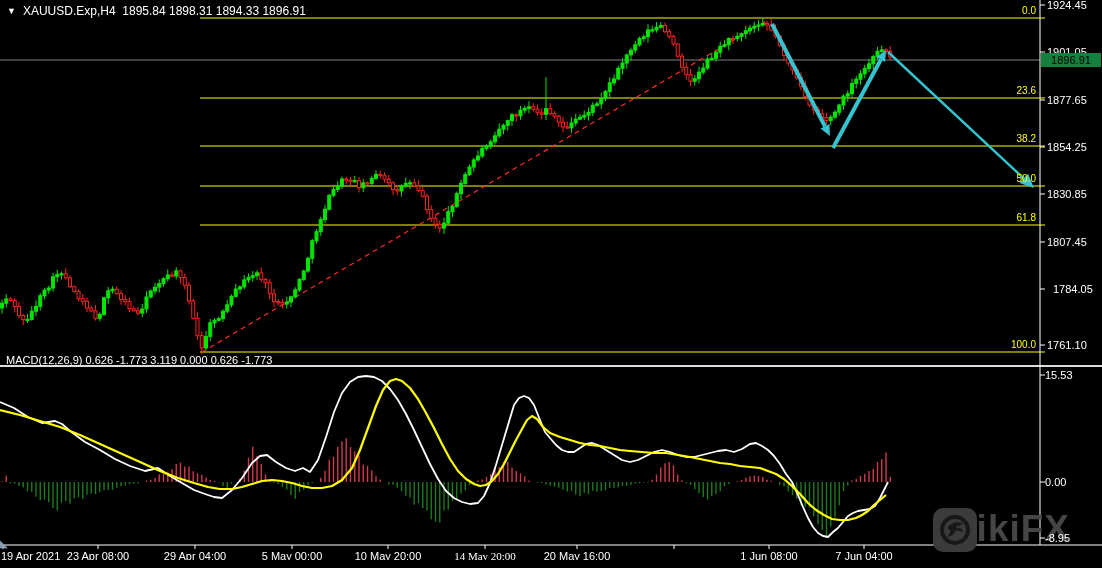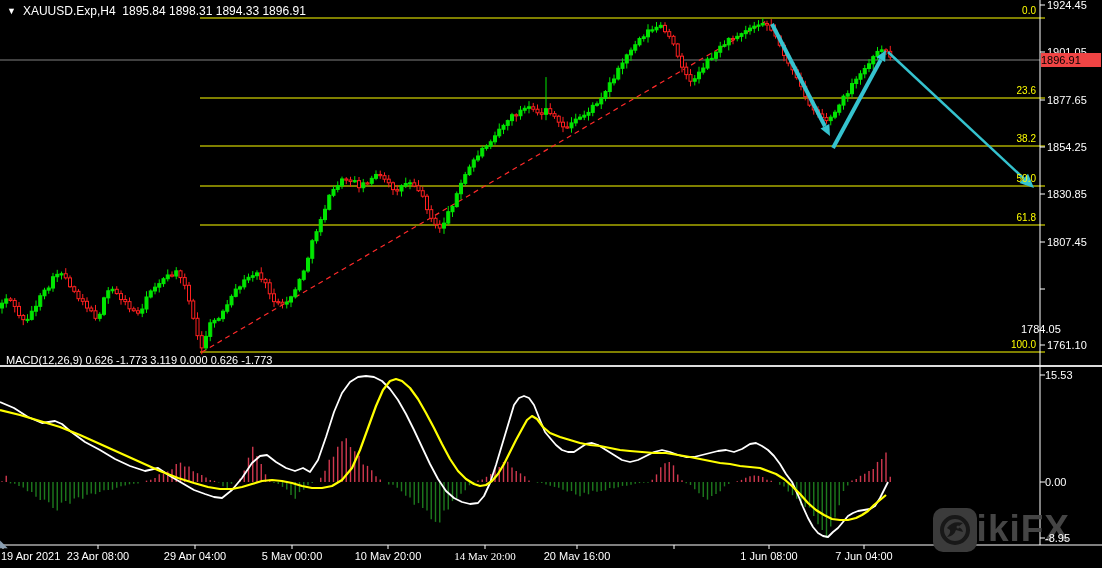--- a/index.html
+++ b/index.html
@@ -4,22 +4,22 @@
 <style>
   html,body{margin:0;padding:0;background:#000;}
   #win{position:relative;width:1102px;height:560px;background:#000;overflow:hidden;
        font-family:"Liberation Sans",sans-serif;}
   svg{position:absolute;left:0;top:0;}
   .lbl{position:absolute;color:#fff;font-size:11px;line-height:14px;white-space:nowrap;z-index:6;}
   .fiblbl{position:absolute;color:#ffff00;font-size:10px;line-height:12px;white-space:nowrap;
           text-align:right;width:60px;z-index:4;}
   #title{position:absolute;left:7px;top:4px;color:#fff;font-size:12px;z-index:6;}
   #title .tri{font-size:9px;vertical-align:1px;margin-right:7px;}
-  #pricebox{position:absolute;left:1041px;top:53px;width:60px;height:14px;background:#ef4444;
-            color:#000;font-size:11px;line-height:14px;z-index:7;}
+  #pricebox{position:absolute;left:1041px;top:53px;width:60px;height:14px;background:#15803d;
+            color:#000;font-size:11px;line-height:14px;text-align:center;z-index:7;}
   #macdlbl{position:absolute;left:6px;top:354px;color:#fff;font-size:11px;z-index:6;}
   #watermark{position:absolute;left:933px;top:508px;display:flex;align-items:center;z-index:3;}
   #wmtext{color:#454545;font-size:37px;font-weight:bold;letter-spacing:1px;margin-left:8px;}
   #scrollarrow{position:absolute;left:0px;top:538px;color:#8ba0b4;font-size:10px;z-index:6;}
 </style>
 </head>
 <body>
 
 <div id="win">
   <svg id="chart-svg" width="1102" height="568">
@@ -718,21 +718,21 @@
 
   <div id="pricebox">1896.91</div>
 
   <div id="price-labels">
       <div class="lbl" style="left: 1047px; top: -2px;">1924.45</div>
       <div class="lbl" style="left: 1047px; top: 45px;">1901.05</div>
       <div class="lbl" style="left: 1047px; top: 93px;">1877.65</div>
       <div class="lbl" style="left: 1047px; top: 140px;">1854.25</div>
       <div class="lbl" style="left: 1047px; top: 187px;">1830.85</div>
       <div class="lbl" style="left: 1047px; top: 235px;">1807.45</div>
-      <div class="lbl" style="left: 1021px; top: 282px; margin-top: 40px;">1784.05</div>
+      <div class="lbl" style="left: 1053px; top: 282px;">1784.05</div>
       <div class="lbl" style="left: 1047px; top: 338px;">1761.10</div>
     </div>
   <div id="fib-labels">
       <div class="fiblbl" style="left: 976px; top: 5px; text-align: right;">0.0</div>
       <div class="fiblbl" style="left: 976px; top: 85px;">23.6</div>
       <div class="fiblbl" style="left: 976px; top: 133px;">38.2</div>
       <div class="fiblbl" style="left: 976px; top: 173px;">50.0</div>
       <div class="fiblbl" style="left: 976px; top: 212px;">61.8</div>
       <div class="fiblbl" style="left: 976px; top: 339px;">100.0</div>
     </div>

